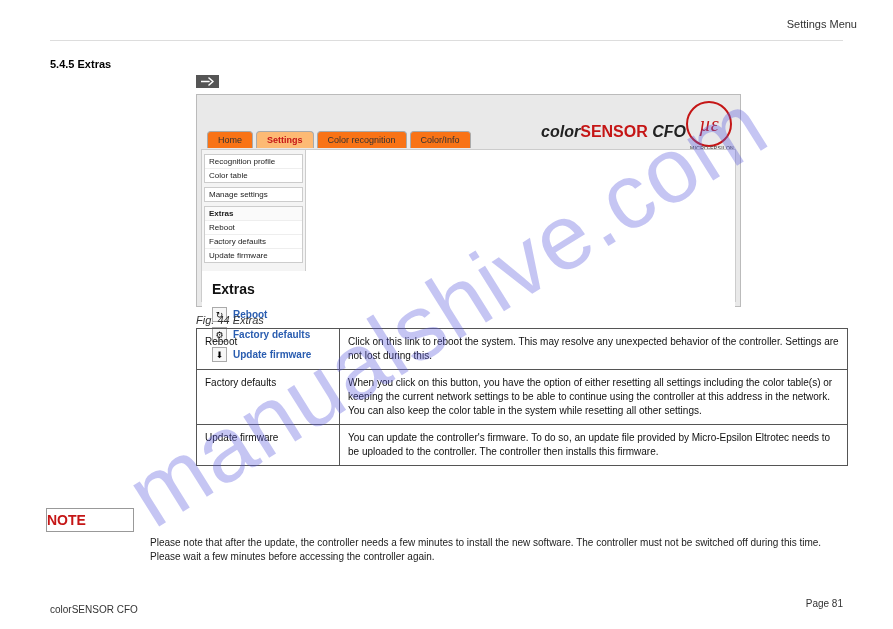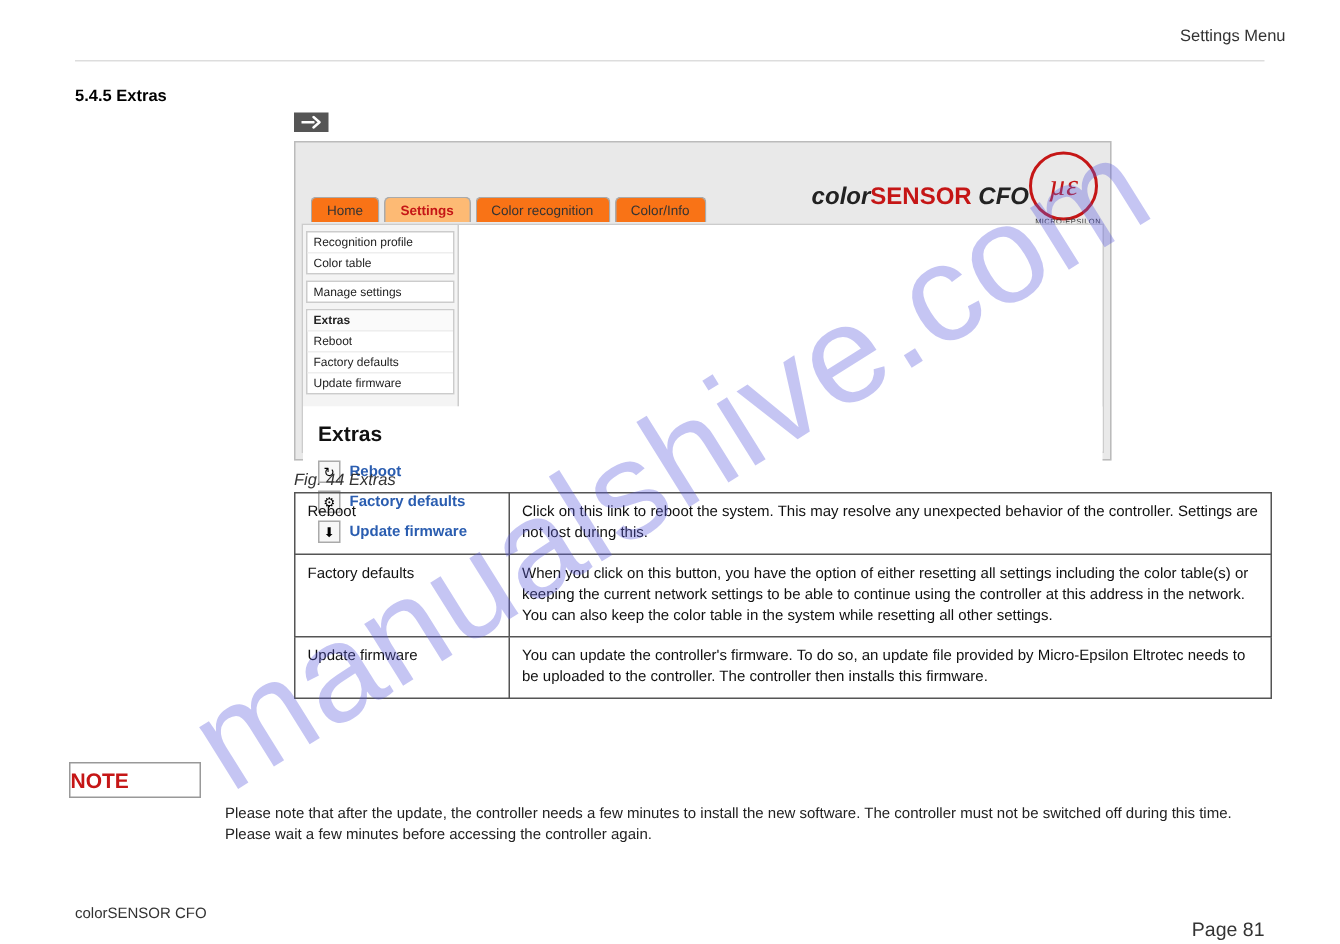--- a/index.html
+++ b/index.html
@@ -258,22 +258,22 @@
   .footer-left {
     position: absolute;
     left: 50px;
     bottom: 14px;
     font-size: 10px;
     color: #333;
   }
   .footer-right {
     position: absolute;
     right: 50px;
-    bottom: 2px;
-    font-size: 13px;
+    bottom: 20px;
+    font-size: 10px;
     color: #333;
   }
 
   
   .watermark {
     position: absolute;
     left: 50%;
     top: 50%;
     transform: translate(-50%, -55%) rotate(-32deg);
     font-size: 92px;

